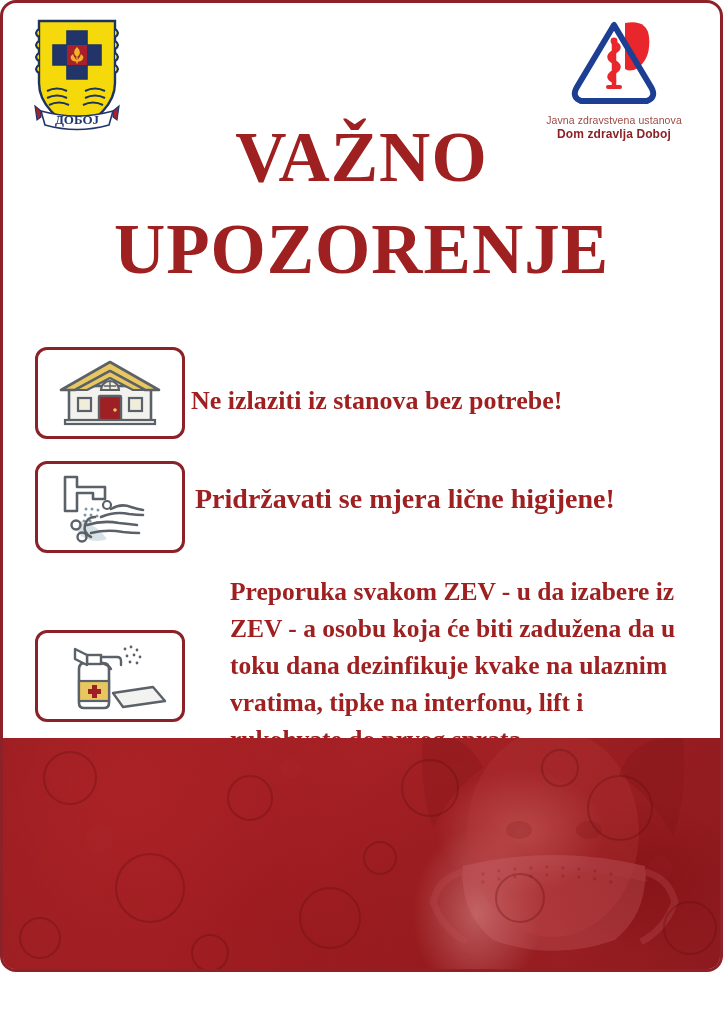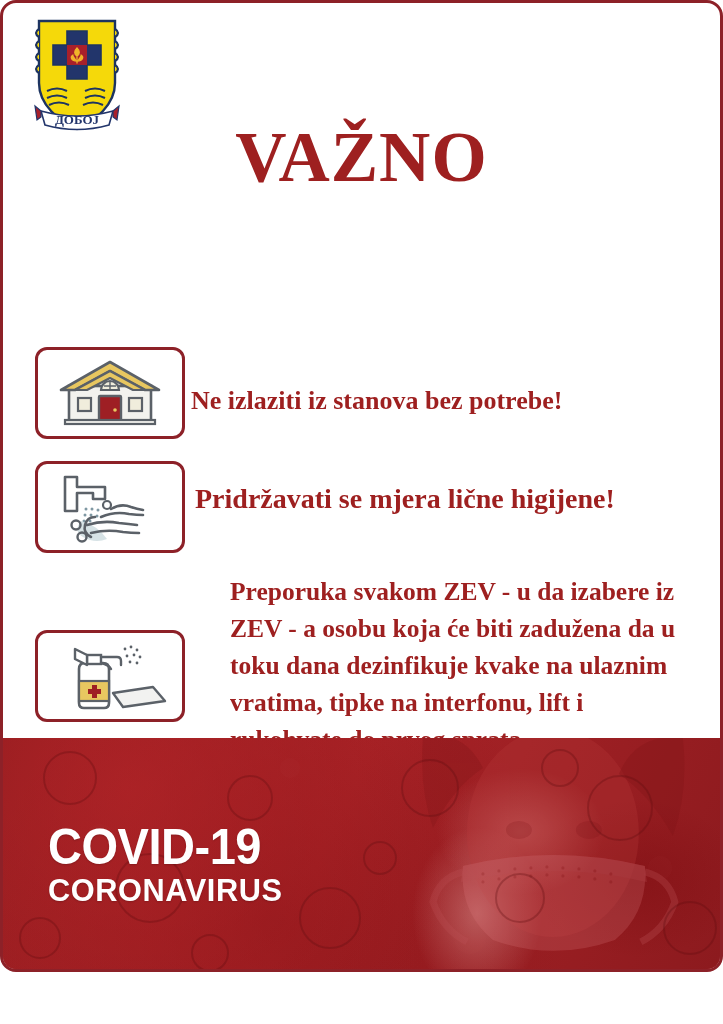--- a/index.html
+++ b/index.html
@@ -228,24 +228,37 @@
       <g stroke="#1d3461" stroke-width="2" fill="none">
         <path d="M20 76 q10 -5 20 0 M58 76 q10 -5 20 0"></path>
         <path d="M20 83 q10 -5 20 0 M58 83 q10 -5 20 0"></path>
         <path d="M22 90 q10 -5 20 0 M56 90 q10 -5 20 0"></path>
       </g>
       <path d="M14 96 q36 10 72 0 l-4 14 q-32 9 -64 0 Z" fill="#ffffff" stroke="#22356b" stroke-width="1.6"></path>
       <path d="M14 96 l-6 -5 l2 14 l4 -3 Z M86 96 l6 -5 l-2 14 l-4 -3 Z" fill="#a8202b" stroke="#22356b" stroke-width="1.2"></path>
       <text x="50" y="109" font-family="'Liberation Serif', serif" font-size="13" font-weight="bold" text-anchor="middle" fill="#22356b">ДОБОЈ</text>
     </svg>
 
+    <div class="dz-logo">
+      <svg class="dz-mark" viewBox="0 0 118 96">
+        <path d="M70 6 q22 -4 24 14 q2 20 -10 30 q-8 6 -14 2 Z" fill="#e8262c"></path>
+        <path d="M59 8 L22 70 q-6 10 4 14 h66 q10 -4 4 -14 L59 8 Z" fill="none" stroke="#1c3f94" stroke-width="6" stroke-linejoin="round"></path>
+        <path d="M59 24 v46" stroke="#e8262c" stroke-width="4.5" stroke-linecap="round" fill="none"></path>
+        <path d="M59 26 q9 4 0 9 q-9 5 0 10 q9 5 0 10 q-9 5 0 9" stroke="#e8262c" stroke-width="4.5" fill="none" stroke-linecap="round"></path>
+        <path d="M53 70 h12" stroke="#e8262c" stroke-width="4" stroke-linecap="round"></path>
+        <circle cx="59" cy="24" r="3.4" fill="#e8262c"></circle>
+      </svg>
+      <div class="dz-line1">Javna zdravstvena ustanova</div>
+      <div class="dz-line2">Dom zdravlja Doboj</div>
+    </div>
   </div>
 
   <div class="title-block">
     <div class="title-line">VAŽNO</div>
+    <div class="title-line">UPOZORENJE</div>
   </div>
 
   <div class="rows">
 
     <div class="row row-1">
       <div class="icon-box">
         <svg width="118" height="74" viewBox="0 0 118 74">
           <rect x="18" y="30" width="82" height="36" fill="#f2f2ee" stroke="#5b6168" stroke-width="2.6"></rect>
           <path d="M59 6 L10 34 h14 L59 15 l35 19 h14 Z" fill="#e8c760" stroke="#5b6168" stroke-width="2.6" stroke-linejoin="round"></path>
           <path d="M59 15 L24 34 h12 L59 22 l23 12 h12 Z" fill="#e8c760" stroke="#5b6168" stroke-width="2.2" stroke-linejoin="round"></path>
@@ -371,19 +384,15 @@
           <circle cx="380" cy="120" r="16"></circle>
       </g>
       <g fill="#c25256" opacity=".18">
         <circle cx="100" cy="100" r="14"></circle>
           <circle cx="290" cy="30" r="10"></circle>
         <circle cx="470" cy="200" r="16"></circle>
           <circle cx="660" cy="130" r="12"></circle>
       </g>
     </svg>
 
-    <div class="banner-text">
-      <div class="covid-main">COVID-19</div>
-      <div class="covid-sub">CORONAVIRUS</div>
-    </div>
   </div>
 
 </div>
 
 </body></html>

